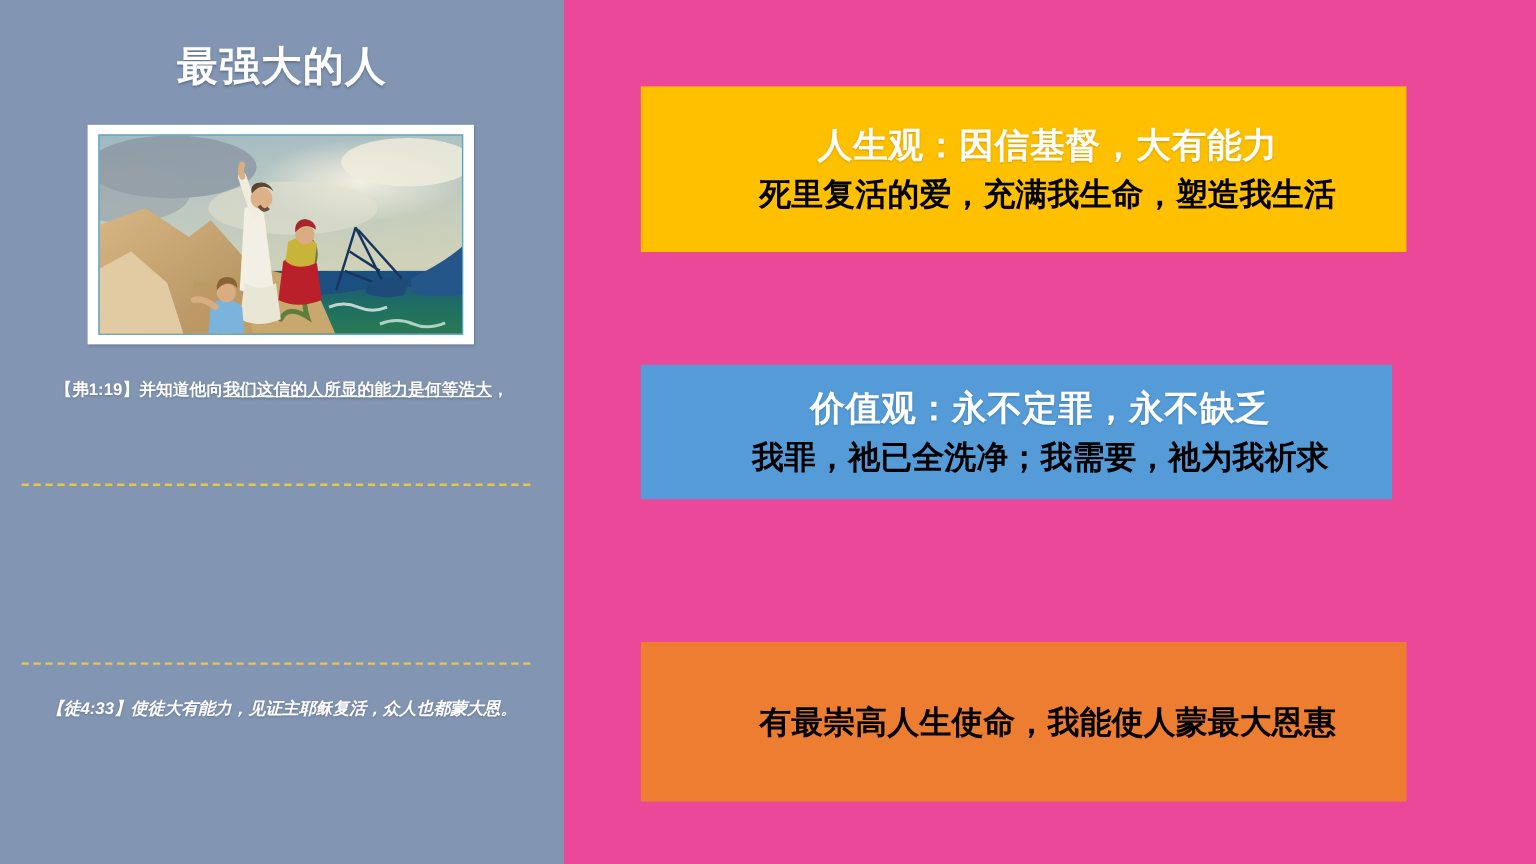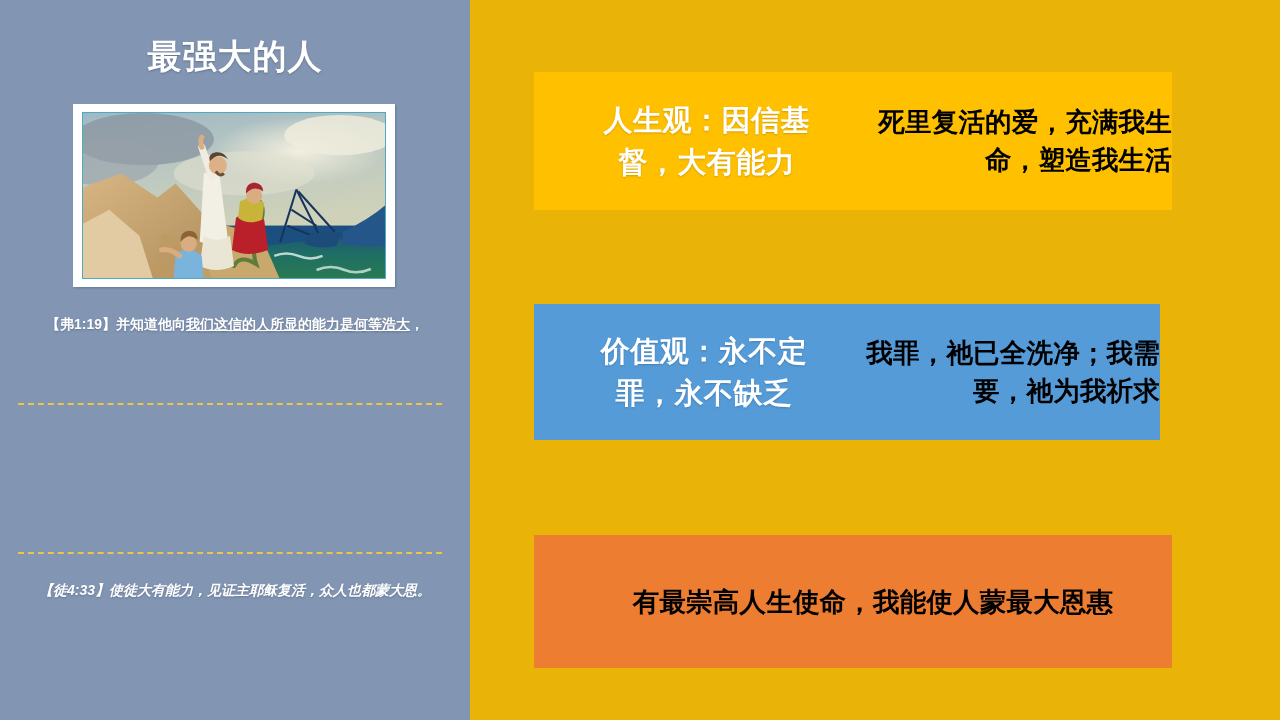--- a/index.html
+++ b/index.html
@@ -10,21 +10,21 @@
     width: 1280px;
     height: 720px;
     overflow: hidden;
     background: #ffffff;
     font-family: "Liberation Sans", "DejaVu Sans", sans-serif;
   }
   .slide {
     position: relative;
     width: 1280px;
     height: 720px;
-    background: #eab308;
+    background: #ec4899;
   }
 
   
   .sidebar {
     position: absolute;
     left: 0;
     top: 0;
     width: 470px;
     height: 720px;
     background: #8296b4;
@@ -96,26 +96,27 @@
   .divider-1 { top: 403px; }
   .divider-2 { top: 552px; }
 
   
   .panel {
     position: absolute;
     left: 534px;
     width: 638px;
     box-sizing: border-box;
     display: flex;
+    flex-direction: column;
     align-items: center;
     justify-content: center;
     padding-left: 40px;
   }
   .panel-1 { top: 72px;  height: 138px; background: #ffc000; }
-  .panel-2 { top: 304px; height: 136px; background: #549bd8; width: 626px; }
+  .panel-2 { top: 304px; height: 112px; background: #549bd8; width: 626px; }
   .panel-3 { top: 535px; height: 133px; background: #ed7d31; }
 
   .panel-head {
     color: #ffffff;
     font-size: 29px;
     font-weight: bold;
     line-height: 42px;
     letter-spacing: 0.5px;
     text-align: center;
     text-shadow: 0 1px 2px rgba(0,0,0,0.18);

